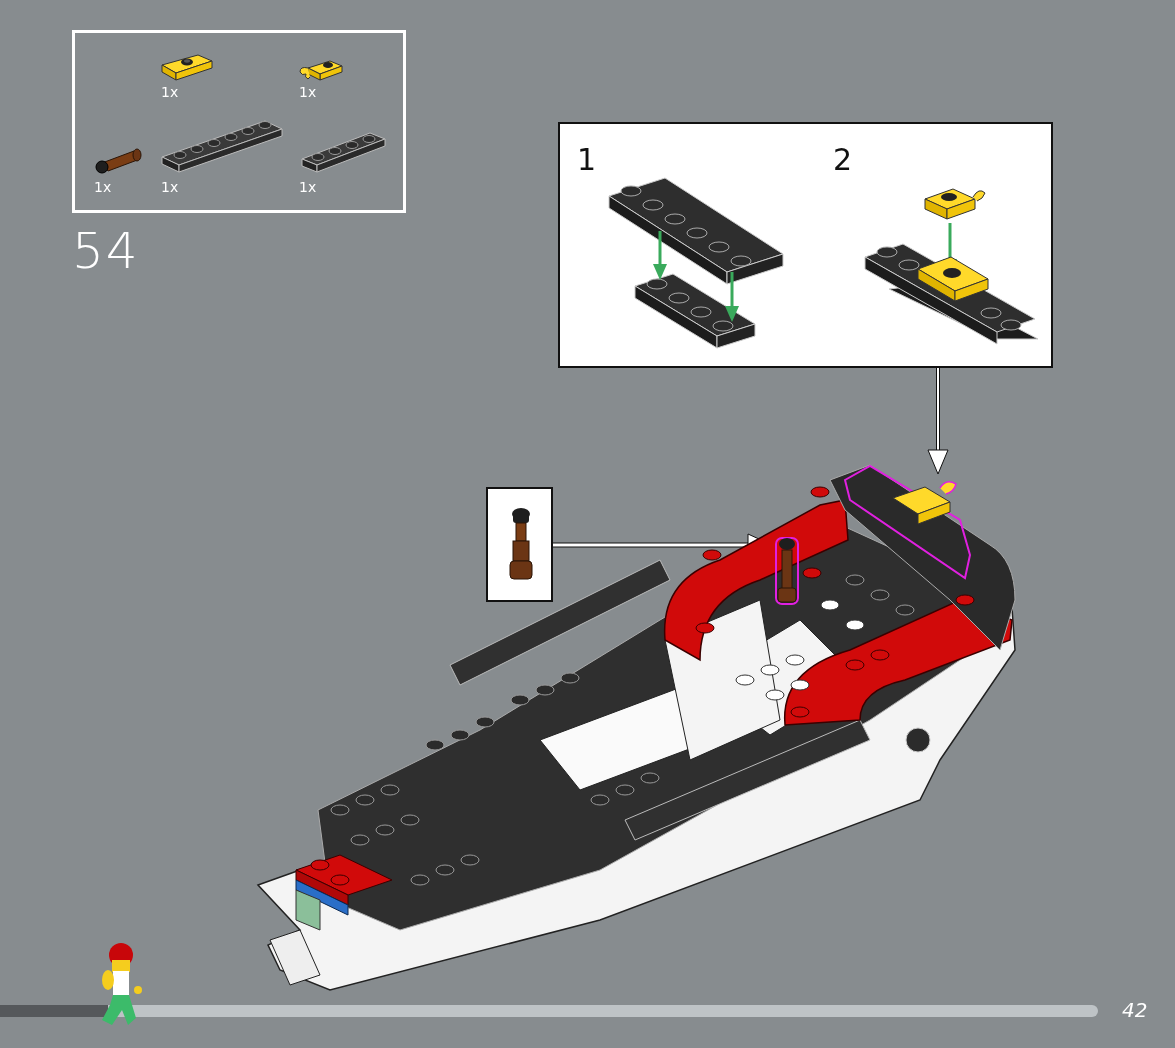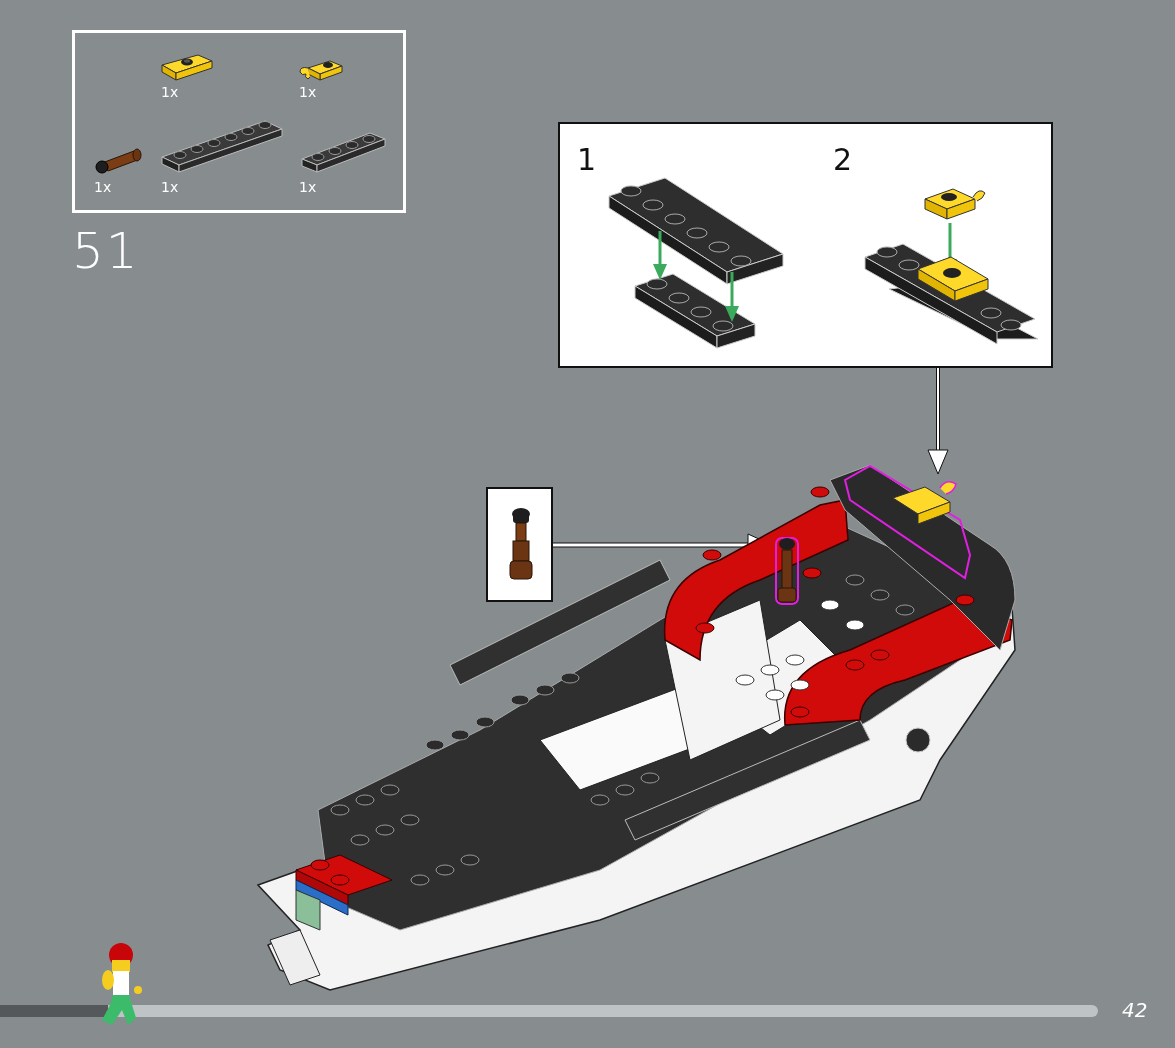--- a/index.html
+++ b/index.html
@@ -69,21 +69,21 @@
     <g fill="#2b2b2b" stroke="#999" stroke-width="1">
       <ellipse cx="18" cy="28" rx="6" ry="3.5"></ellipse>
         <ellipse cx="35" cy="22" rx="6" ry="3.5"></ellipse>
       <ellipse cx="52" cy="16" rx="6" ry="3.5"></ellipse>
         <ellipse cx="69" cy="10" rx="6" ry="3.5"></ellipse>
     </g>
   </svg>
   <span class="qty" style="left:224px;top:146px">1x</span>
 </div>
 
-<div class="step-number">51</div>
+<div class="step-number">54</div>
 
 <div class="sub-box">
   <span class="sub-num" style="left:17px;top:18px">1</span>
   <span class="sub-num" style="left:273px;top:18px">2</span>
 
   <svg style="position:absolute;left:45px;top:50px" width="185" height="180" viewBox="0 0 185 180">
     <polygon points="4,22 60,4 178,80 122,98" fill="#2e2e2e" stroke="#ccc" stroke-width="1"></polygon>
     <polygon points="4,22 122,98 122,110 4,34" fill="#1c1c1c" stroke="#ccc" stroke-width="1"></polygon>
     <polygon points="122,98 178,80 178,92 122,110" fill="#222" stroke="#ccc" stroke-width="1"></polygon>
     <g fill="#2b2b2b" stroke="#aaa" stroke-width="1">

